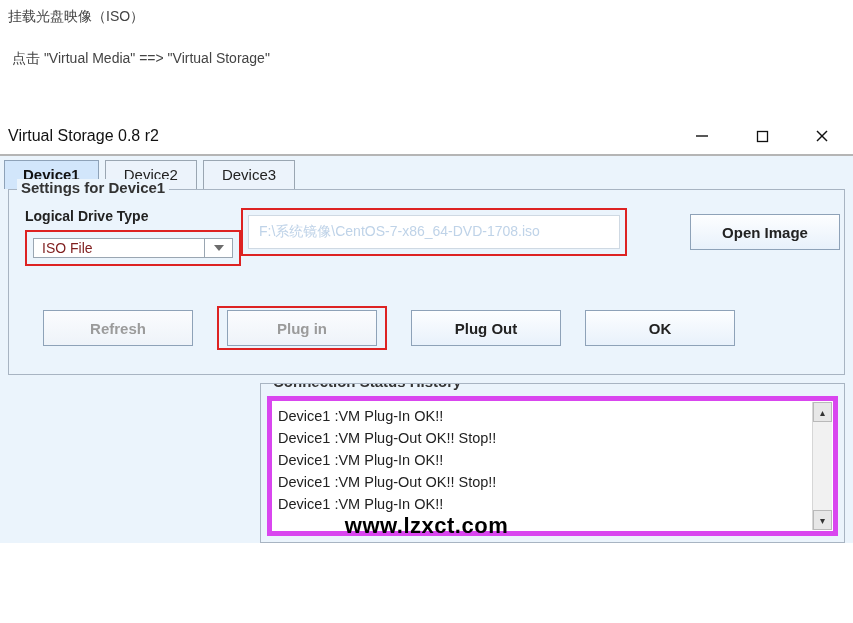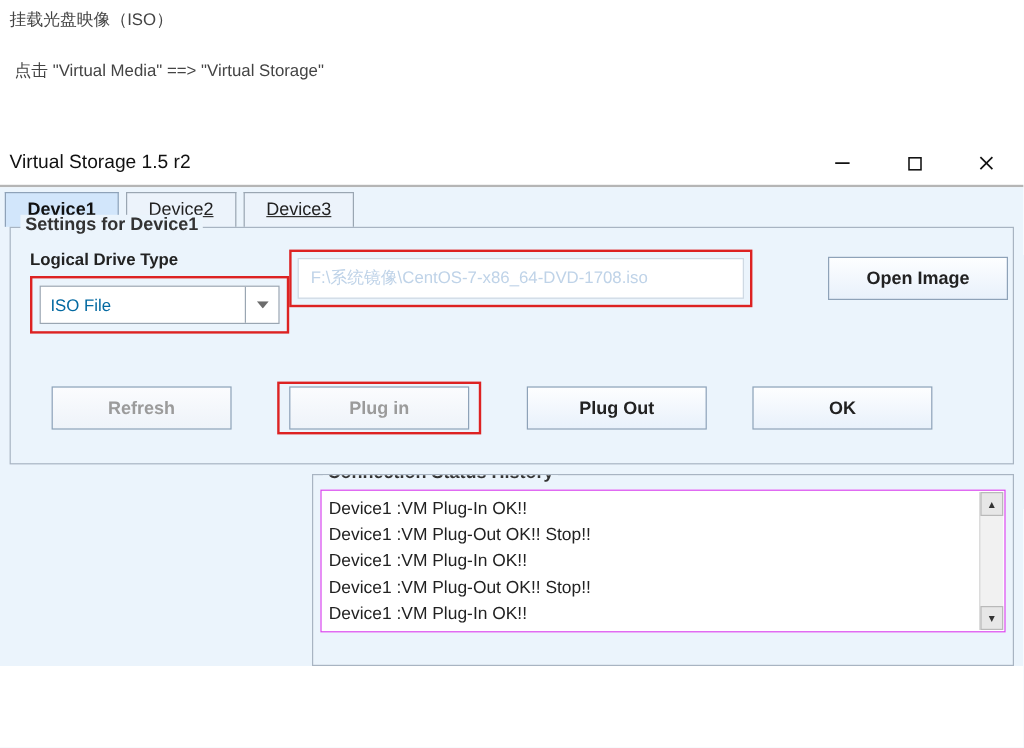--- a/index.html
+++ b/index.html
@@ -51,21 +51,20 @@
   }
   .client {
     background: #ebf4fc;
     padding: 0;
     position: relative;
   }
   .tabstrip {
     display: flex;
     padding: 4px 0 0 4px;
     gap: 0;
-    text-decoration: underline;
   }
   .tab {
     border: 1px solid #9aa6b2;
     border-bottom: none;
     background: #ecf3fb;
     font-size: 15px;
     padding: 5px 18px 6px 18px;
     margin-right: 6px;
     color: #222;
   }
@@ -100,26 +99,26 @@
     font-weight: 700;
     color: #222;
     margin-bottom: 6px;
   }
   .hl-red {
     border: 2px solid #d22;
     padding: 6px;
     display: inline-flex;
   }
   .dropdown {
-    width: 200px; height: 32px;
+    width: 200px; height: 20px;
     border: 1px solid #9aa6b2;
     background: #fff;
     display: flex; align-items: center;
     padding: 0 0 0 8px;
-    color: #0369a1;
+    color: #7f1d1d;
     font-size: 14px;
     position: relative;
   }
   .dropdown .dd-btn {
     width: 28px;
     border-left: 1px solid #9aa6b2;
     align-self: stretch;
     display: flex; align-items: center; justify-content: center;
     margin-left: auto;
     color: #6c6c6c;
@@ -139,21 +138,21 @@
     border: 1px solid #8ea2b8;
     background: linear-gradient(#fdfeff, #e8f1fb);
     display: inline-flex; align-items: center; justify-content: center;
     font-size: 15px;
     font-weight: 700;
     color: #222;
   }
   .btn.disabled { color: #9b9b9b; background: linear-gradient(#fbfcfe, #eef3f9); }
   .row2 {
     display: flex;
-    gap: 38px;
+    gap: 24px;
     margin-top: 40px;
     align-items: center;
   }
   .row2 .btn { min-width: 150px; }
   .row2 .hl-red { padding: 2px 8px; }
   .open-btn-wrap { margin-left: 18px; padding-left: 45px; }
   .history-box {
     margin: 8px 8px 0 260px;
     border: 1px solid #a8b4c2;
     position: relative;
@@ -166,23 +165,23 @@
     position: absolute;
     top: -11px; left: 8px;
     background: #ebf4fc;
     padding: 0 4px;
     font-size: 15px;
     font-weight: 700;
     color: #333;
   }
   .history-list {
     background: #fff;
-    border: 1px solid #d946ef;
+    border: 5px solid #d946ef;
     margin: 0 6px 0 6px;
-    height: 119px;
+    height: 140px;
     overflow: hidden;
     position: relative;
     padding: 4px 32px 4px 6px;
   }
   .history-list .line {
     font-size: 14.5px;
     color: #222;
     line-height: 22px;
     white-space: nowrap;
   }
@@ -214,21 +213,21 @@
 </style>
 </head>
 <body>
 
 <div class="page">
   <div class="doc-text-1">挂载光盘映像（ISO）</div>
   <div class="doc-text-2"> 点击 "Virtual Media"  ==&gt; "Virtual Storage"</div>
 
   <div class="window">
     <div class="titlebar">
-      <div class="title">Virtual Storage 1.5 r2</div>
+      <div class="title">Virtual Storage 0.8 r2</div>
       <div class="spacer"></div>
       <div class="win-btn">
         <svg width="14" height="14">
             <line x1="1" y1="7" x2="13" y2="7" stroke="#111" stroke-width="1.4"></line>
           </svg>
       </div>
       <div class="win-btn">
         <svg width="13" height="13">
             <rect x="1.5" y="1.5" width="10" height="10" fill="none" stroke="#111" stroke-width="1.3"></rect>
           </svg>
@@ -297,15 +296,16 @@
           <div class="line">Device1 :VM Plug-In OK!!</div>
           <div class="line">Device1 :VM Plug-Out OK!! Stop!!</div>
           <div class="line">Device1 :VM Plug-In OK!!</div>
           <div class="scrollbar">
             <div class="sb-btn">▴</div>
             <div class="sb-btn">▾</div>
           </div>
         </div>
       </div>
 
+      <div class="watermark">www.lzxct.com</div>
     </div>
   </div>
 </div>
 
 </body></html>

